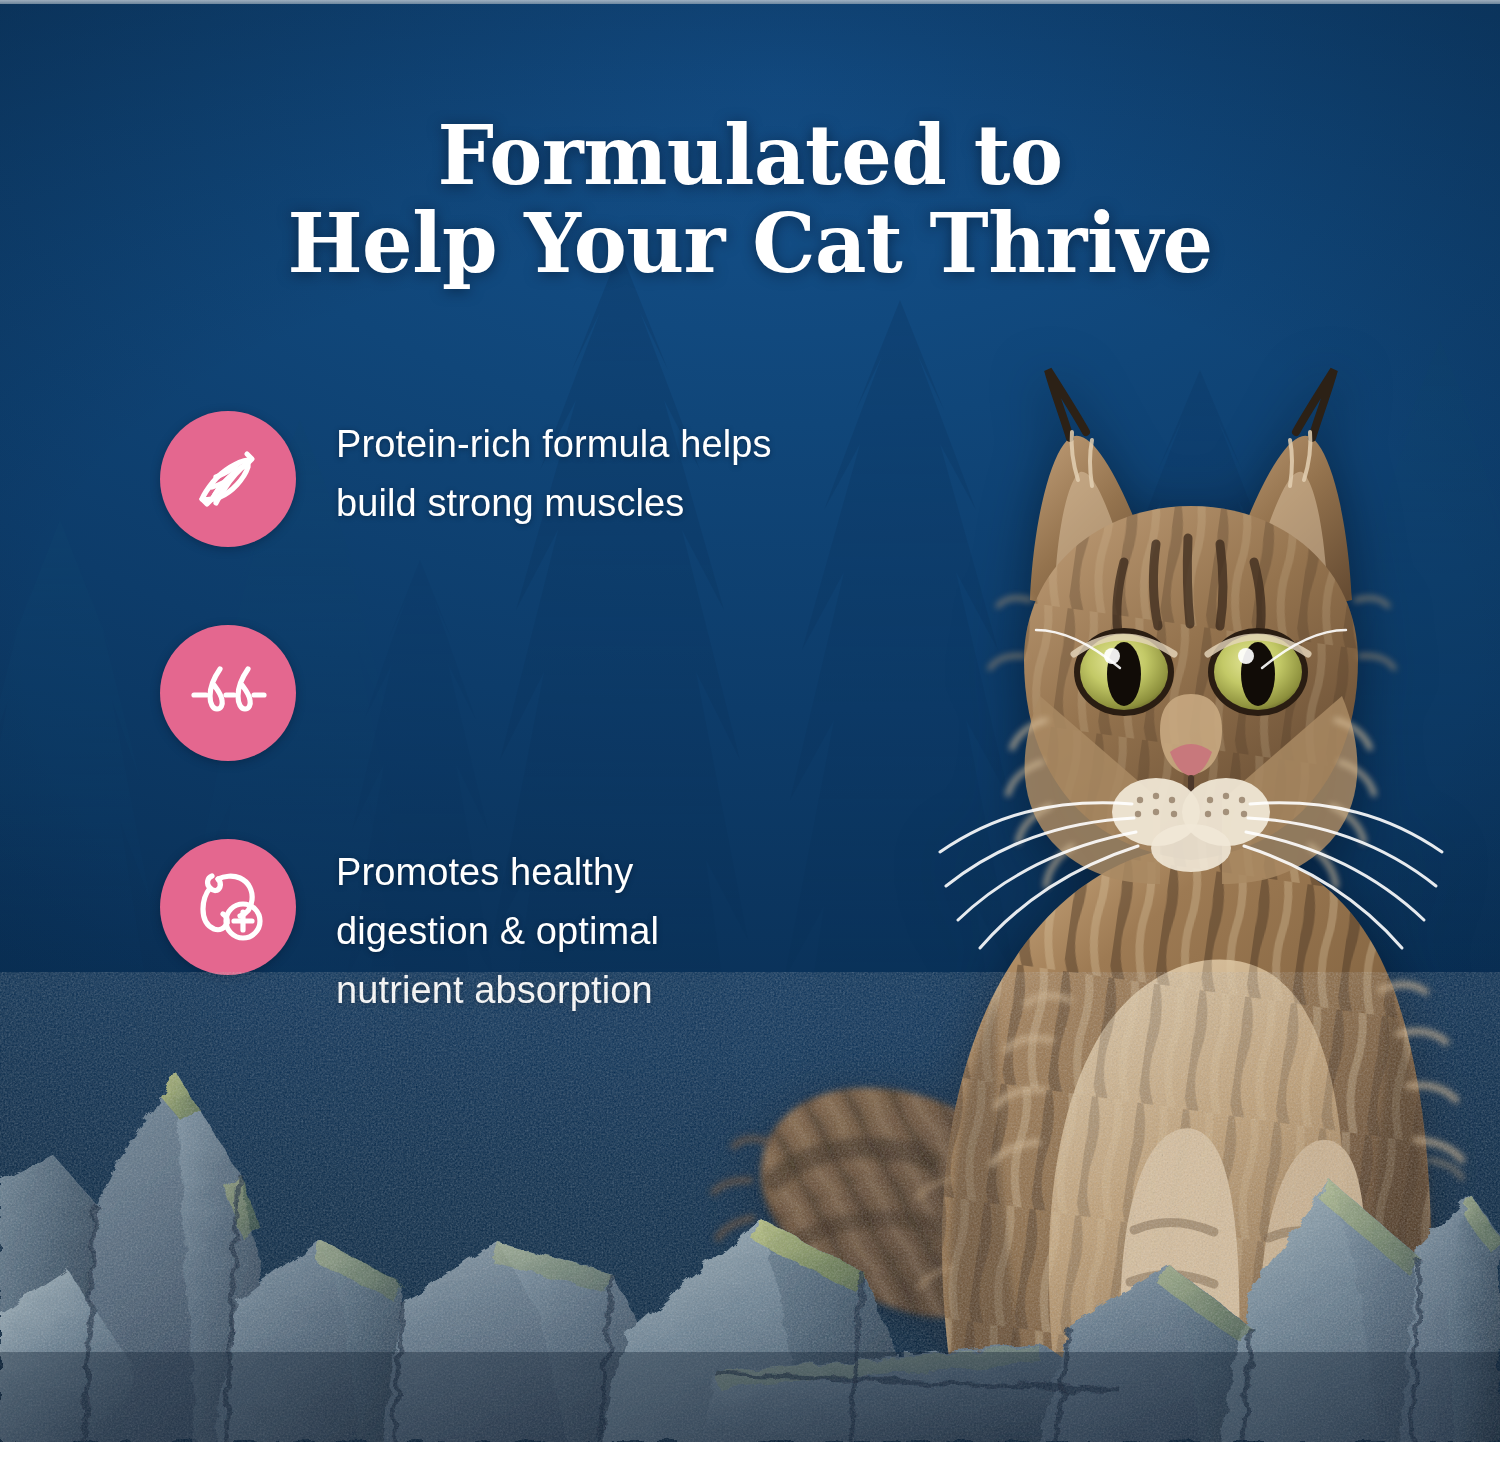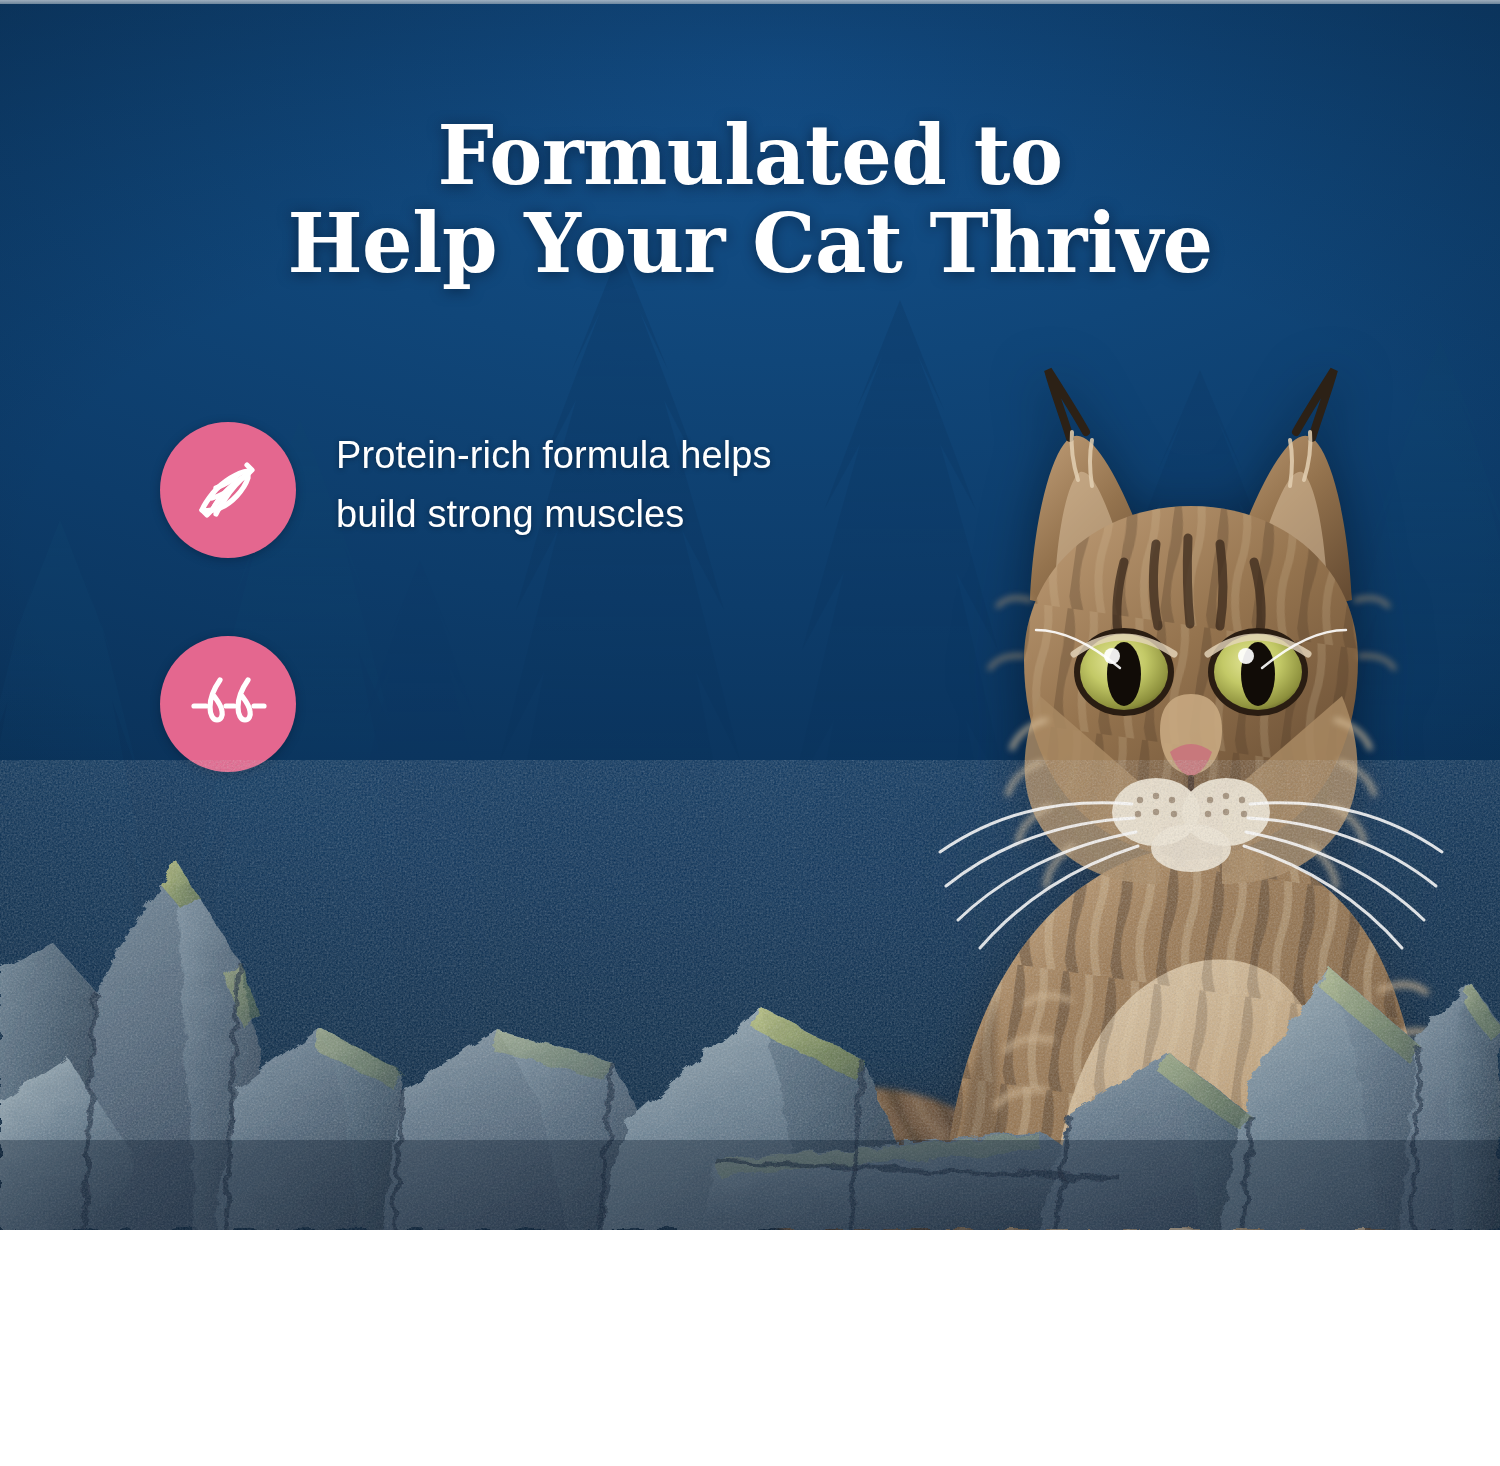--- a/index.html
+++ b/index.html
@@ -1,20 +1,20 @@
 <!DOCTYPE html>
 <html><head>
 <meta charset="utf-8">
 <style>
   html,body{margin:0;padding:0;background:#fff;}
   *{box-sizing:border-box;}
 
   .stage{
     position:relative;
-    width:1500px;height:1230px;
+    width:1500px;height:1442px;
     overflow:hidden;
     font-family:"Liberation Sans", sans-serif;
     background:#15803d;
   }
 
   
   .bg-sky{
     position:absolute;inset:0;
     background:
       radial-gradient(150% 90% at 52% 6%, #14518c 0%, #104679 26%, #0d3c6a 48%, #0a3158 72%, #072946 100%);
@@ -46,21 +46,21 @@
     letter-spacing:-.5px;
     text-shadow:0 2px 14px rgba(2,17,36,.55);
     padding:0 60px;
     z-index:6;
     transform:scaleX(.97);
   }
   .headline .l2{display:block;white-space:nowrap;}
 
   
   .benefits{
-    position:absolute;left:160px;top:422px;width:620px;
+    position:absolute;left:160px;top:411px;width:620px;
     z-index:7;
   }
   .benefit{
     display:flex;align-items:flex-start;gap:40px;
     margin-bottom:78px;
   }
   .benefit:last-child{margin-bottom:0;}
   .badge{
     flex:0 0 auto;
     width:136px;height:136px;border-radius:50%;
@@ -386,20 +386,35 @@
             <path d="M8 44 L20 44"></path>
             <path d="M40 44 L48 44"></path>
             <path d="M68 44 L78 44"></path>
             <path d="M34 18 C27 28 24 37 24 45 C24 53 27 58 31 58 C35 58 37 54 36 49 C35 43 31 38 28 34"></path>
             <path d="M62 18 C55 28 52 37 52 45 C52 53 55 58 59 58 C63 58 65 54 64 49 C63 43 59 38 56 34"></path>
           </svg>
         </span>
       </div>
     </div>
 
+    <div class="benefit">
+      <div class="badge">
+        <span>
+          <svg width="84" height="84" viewBox="0 0 84 84" fill="none" stroke="#ffffff" stroke-width="5.2" stroke-linecap="round" stroke-linejoin="round" aria-hidden="true">
+            <path d="M26 11 C21 13 20 19 24 23 C28 27 32 26 34 22 C35 19 34 16 32 14"></path>
+            <path d="M32 14 C38 11 47 10 54 13 C63 17 67 26 66 35 C65 44 60 49 54 51"></path>
+            <path d="M24 23 C20 28 17 36 17 44 C17 54 21 61 28 64 C34 66 39 63 41 58"></path>
+            <path d="M41 58 C42 54 40 51 37 49"></path>
+            <circle cx="57" cy="56" r="17"></circle>
+            <path d="M57 47 L57 65 M48 56 L66 56"></path>
+          </svg>
+        </span>
+      </div>
+      <div class="benefit-text">Promotes healthy digestion &amp; optimal nutrient absorption</div>
+    </div>
 
   </div>
 
   <div class="rocks">
     <svg viewBox="0 0 1500 470" preserveAspectRatio="none" aria-hidden="true">
       <defs>
         <linearGradient id="rkA" x1="0" y1="0" x2="0.6" y2="1">
           <stop offset="0%" stop-color="#8fa2ae"></stop>
           <stop offset="35%" stop-color="#63798c"></stop>
           <stop offset="100%" stop-color="#2e4258"></stop>

